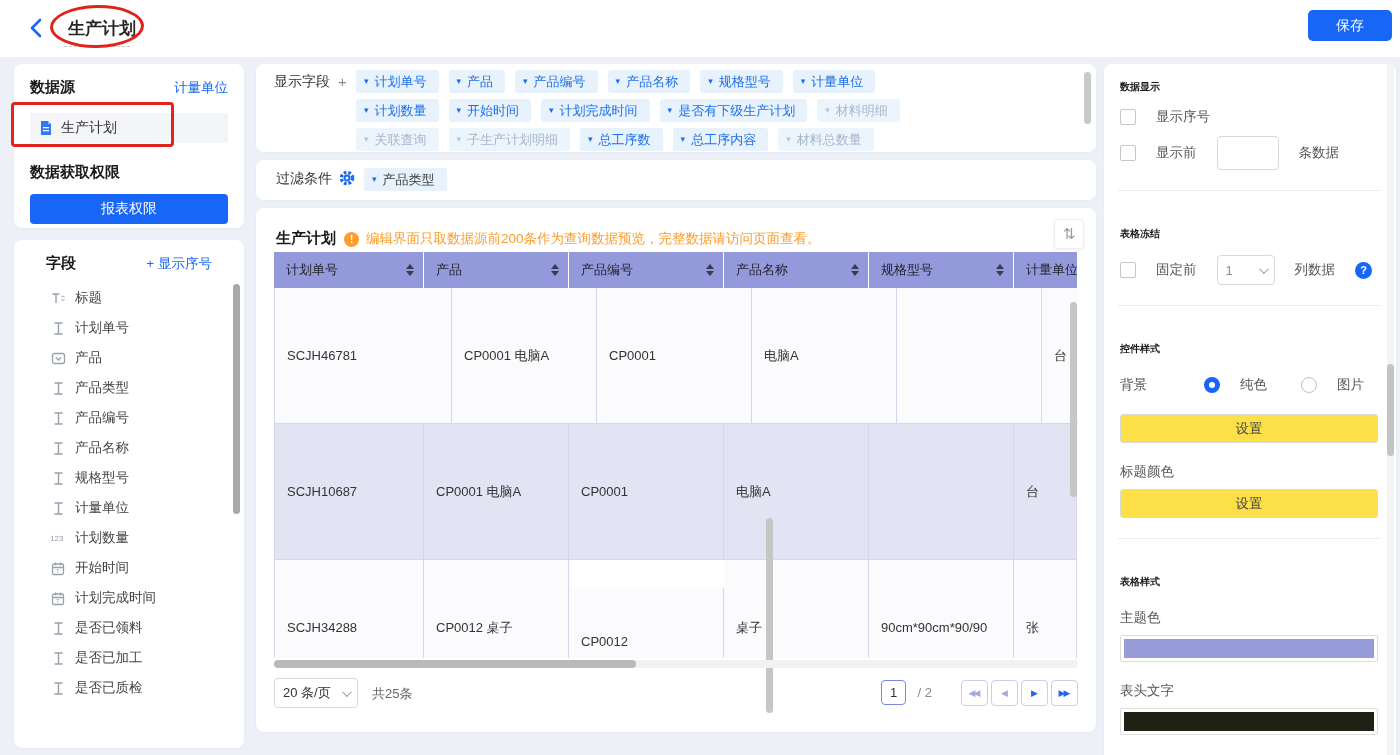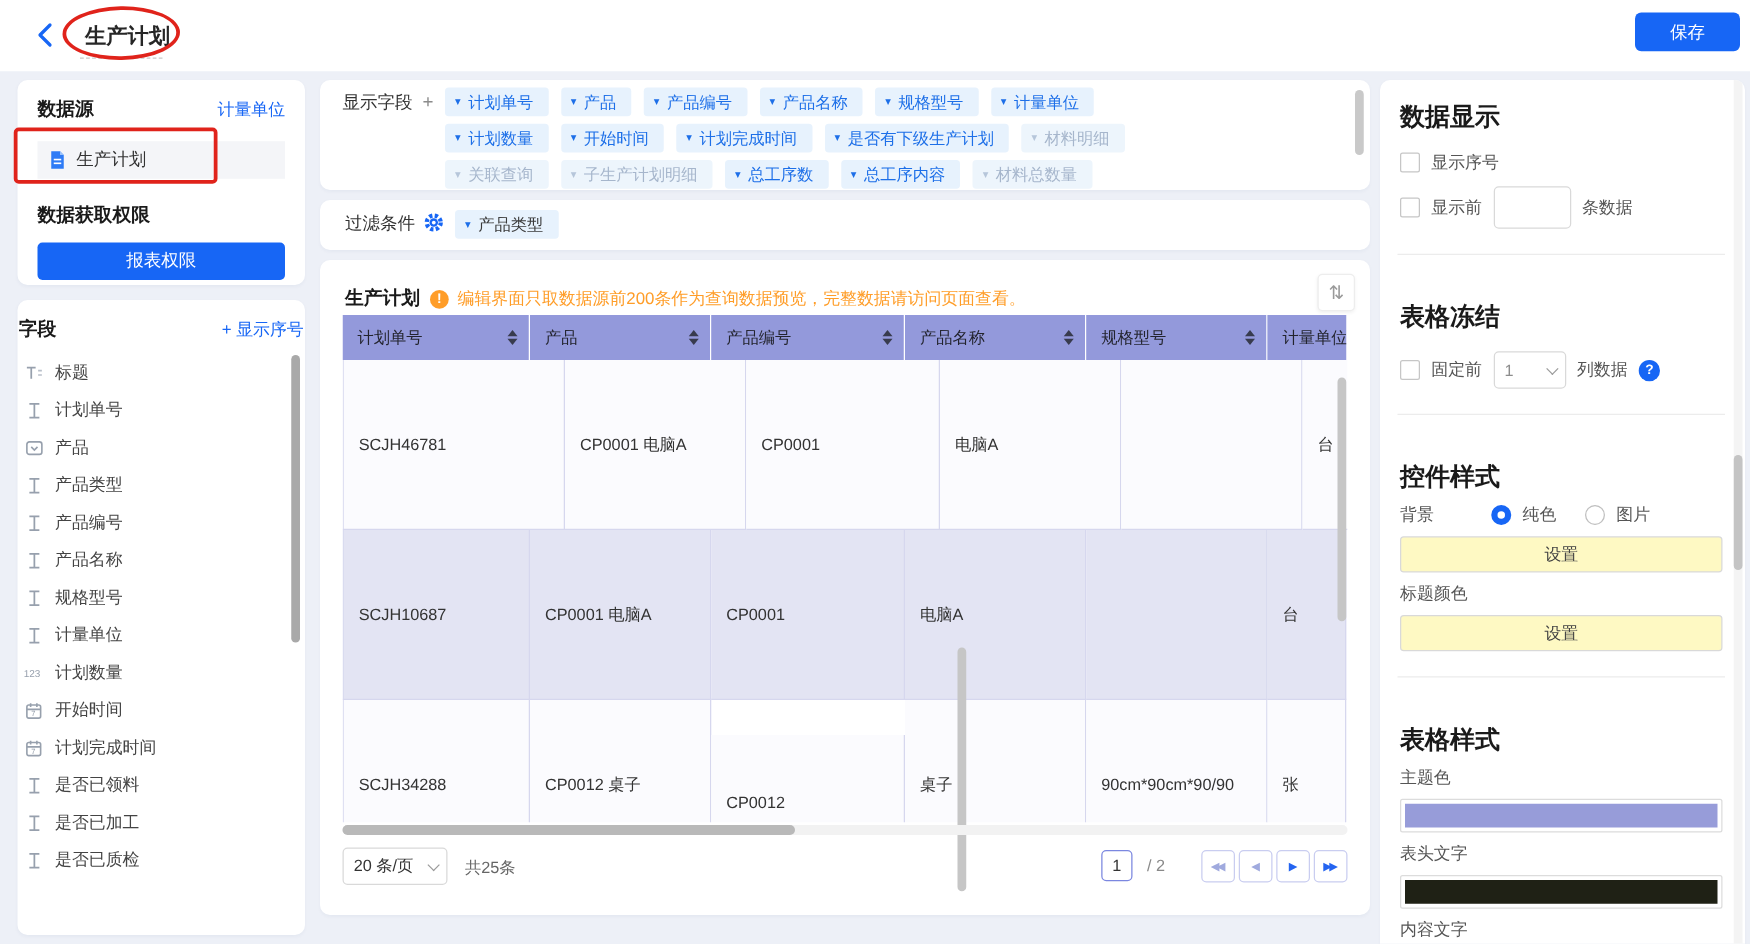--- a/index.html
+++ b/index.html
@@ -19,21 +19,21 @@
   
   #card-datasource { left:14px; top:64px; width:230px; height:164px; padding:14px 16px; }
   .panel-head { display:flex; justify-content:space-between; align-items:center; }
   .panel-title { font-size:15px; font-weight:700; color:#1a1a1a; }
   .link { font-size:13.5px; color:#1766f5; cursor:pointer; }
   #ds-item { position:relative; margin-top:16px; height:30px; background:#f4f5f8; display:flex; align-items:center; padding-left:8px; gap:7px; font-size:14px; color:#333; cursor:pointer; }
   #ann-rect { position:absolute; left:-3px; top:38px; width:163px; height:45px; border:3px solid #e0231b; border-radius:4px; pointer-events:none; }
   #perm-title { margin-top:20px; }
   #perm-btn { margin-top:12px; width:198px; height:30px; background:#1766f5; color:#fff; border:none; border-radius:4px; font-size:14px; cursor:pointer; font-family:inherit; }
 
-  #card-fields { left:14px; top:240px; width:230px; height:508px; padding:14px 1px; }
+  #card-fields { left:14px; top:240px; width:230px; height:508px; padding:14px 32px; }
   #fields-list { margin-top:10px; }
   .field-item { display:flex; align-items:center; gap:9px; height:30px; font-size:13.5px; color:#444; cursor:pointer; padding-left:4px; }
   .field-icon { width:16px; height:16px; display:inline-flex; align-items:center; justify-content:center; color:#97a0ad; flex:0 0 16px; }
   .vscroll { position:absolute; width:7px; border-radius:4px; background:#a9a9a9; }
   #fields-scroll { right:4px; top:44px; height:230px; }
 
   
   #card-display { left:256px; top:64px; width:840px; height:88px; padding:6px 14px 0 20px; }
   #df-label-row { position:absolute; left:18px; top:6px; height:23px; display:flex; align-items:center; gap:8px; }
   #df-label { font-size:14px; color:#333; }
@@ -91,40 +91,40 @@
     text-align:center; font-size:13px; color:#333; background:#fff; font-family:inherit; }
   #page-total { position:absolute; right:146px; top:9px; font-size:13px; color:#888; }
   #pager-nav { position:absolute; right:0; top:4px; display:flex; gap:3px; }
   .nav-btn { width:27px; height:26px; background:#fff; border:1px solid #c9cdf0; border-radius:4px; font-size:9px;
     display:flex; align-items:center; justify-content:center; letter-spacing:-2px; cursor:pointer; padding-right:2px; }
   .nav-btn.off { color:#a0aade; }
   .nav-btn.on { color:#2464f0; }
 
   
   #card-settings { left:1104px; top:64px; width:292px; height:691px; padding:16px 18px 0 16px; border-bottom-left-radius:0; border-bottom-right-radius:0; }
-  .sec-title { font-size:20px; font-weight:700; color:#1a1a1a; }
-  .set-row { display:flex; align-items:center; gap:9px; font-size:13.5px; color:#555; }
+  .sec-title { font-size:10px; font-weight:700; color:#1a1a1a; }
+  .set-row { display:flex; align-items:center; gap:20px; font-size:13.5px; color:#555; }
   .checkbox { width:16px; height:16px; border:1px solid #c6c6c6; border-radius:2px; background:#fff; flex:0 0 16px; cursor:pointer; }
   .mini-input { width:62px; height:34px; border:1px solid #d9d9d9; border-radius:4px; background:#fff; font-family:inherit; }
   .mini-select { width:58px; height:30px; border:1px solid #d9d9d9; border-radius:4px; background:#fff; display:flex;
     align-items:center; justify-content:space-between; padding:0 8px; font-size:13px; color:#8d8d8d; cursor:pointer; }
   .q-ic { width:17px; height:17px; border-radius:50%; background:#1766f5; color:#fff; font-size:11px; font-weight:700;
     display:inline-flex; align-items:center; justify-content:center; cursor:pointer; }
   .divider { border-top:1px solid #ececec; margin:20px -2px 0 -2px; }
   .radio { width:16px; height:16px; border-radius:50%; background:#fff; border:1px solid #bfbfbf; flex:0 0 16px; cursor:pointer; }
   .radio.sel { border:5px solid #1766f5; }
-  .set-btn { width:100%; height:29px; background:#fef9c3; border:1px solid #d9d9d9; border-radius:3px; font-size:13.5px;
+  .set-btn { width:100%; height:29px; background:#fde047; border:1px solid #d9d9d9; border-radius:3px; font-size:13.5px;
     color:#444; cursor:pointer; font-family:inherit; display:block; }
   .sub-label { font-size:13.5px; color:#555; }
   .swatch { width:100%; height:27px; border:1px solid #dcdcdc; border-radius:2px; background:#fff; padding:3px; cursor:pointer; }
   .swatch .fill { width:100%; height:100%; }
   #settings-scroll-track { position:absolute; right:2px; top:0; width:7px; height:691px; background:#f4f4f4; }
   #settings-scroll { right:2px; top:300px; height:92px; background:#c4c4c4; }
 
-  .mt8{margin-top:8px}.mt10{margin-top:10px}.mt12{margin-top:8px}.mt14{margin-top:14px}.mt20{margin-top:36px}
+  .mt8{margin-top:8px}.mt10{margin-top:10px}.mt12{margin-top:20px}.mt14{margin-top:14px}.mt20{margin-top:36px}
 </style>
 </head>
 <body>
 
 <div id="topbar">
   <div id="back-btn">
     <svg width="22" height="24" viewBox="0 0 22 24">
         <polyline points="14,4 6,12 14,20" fill="none" stroke="#1766f5" stroke-width="2.6" stroke-linecap="round" stroke-linejoin="round"></polyline>
       </svg>
   </div>

